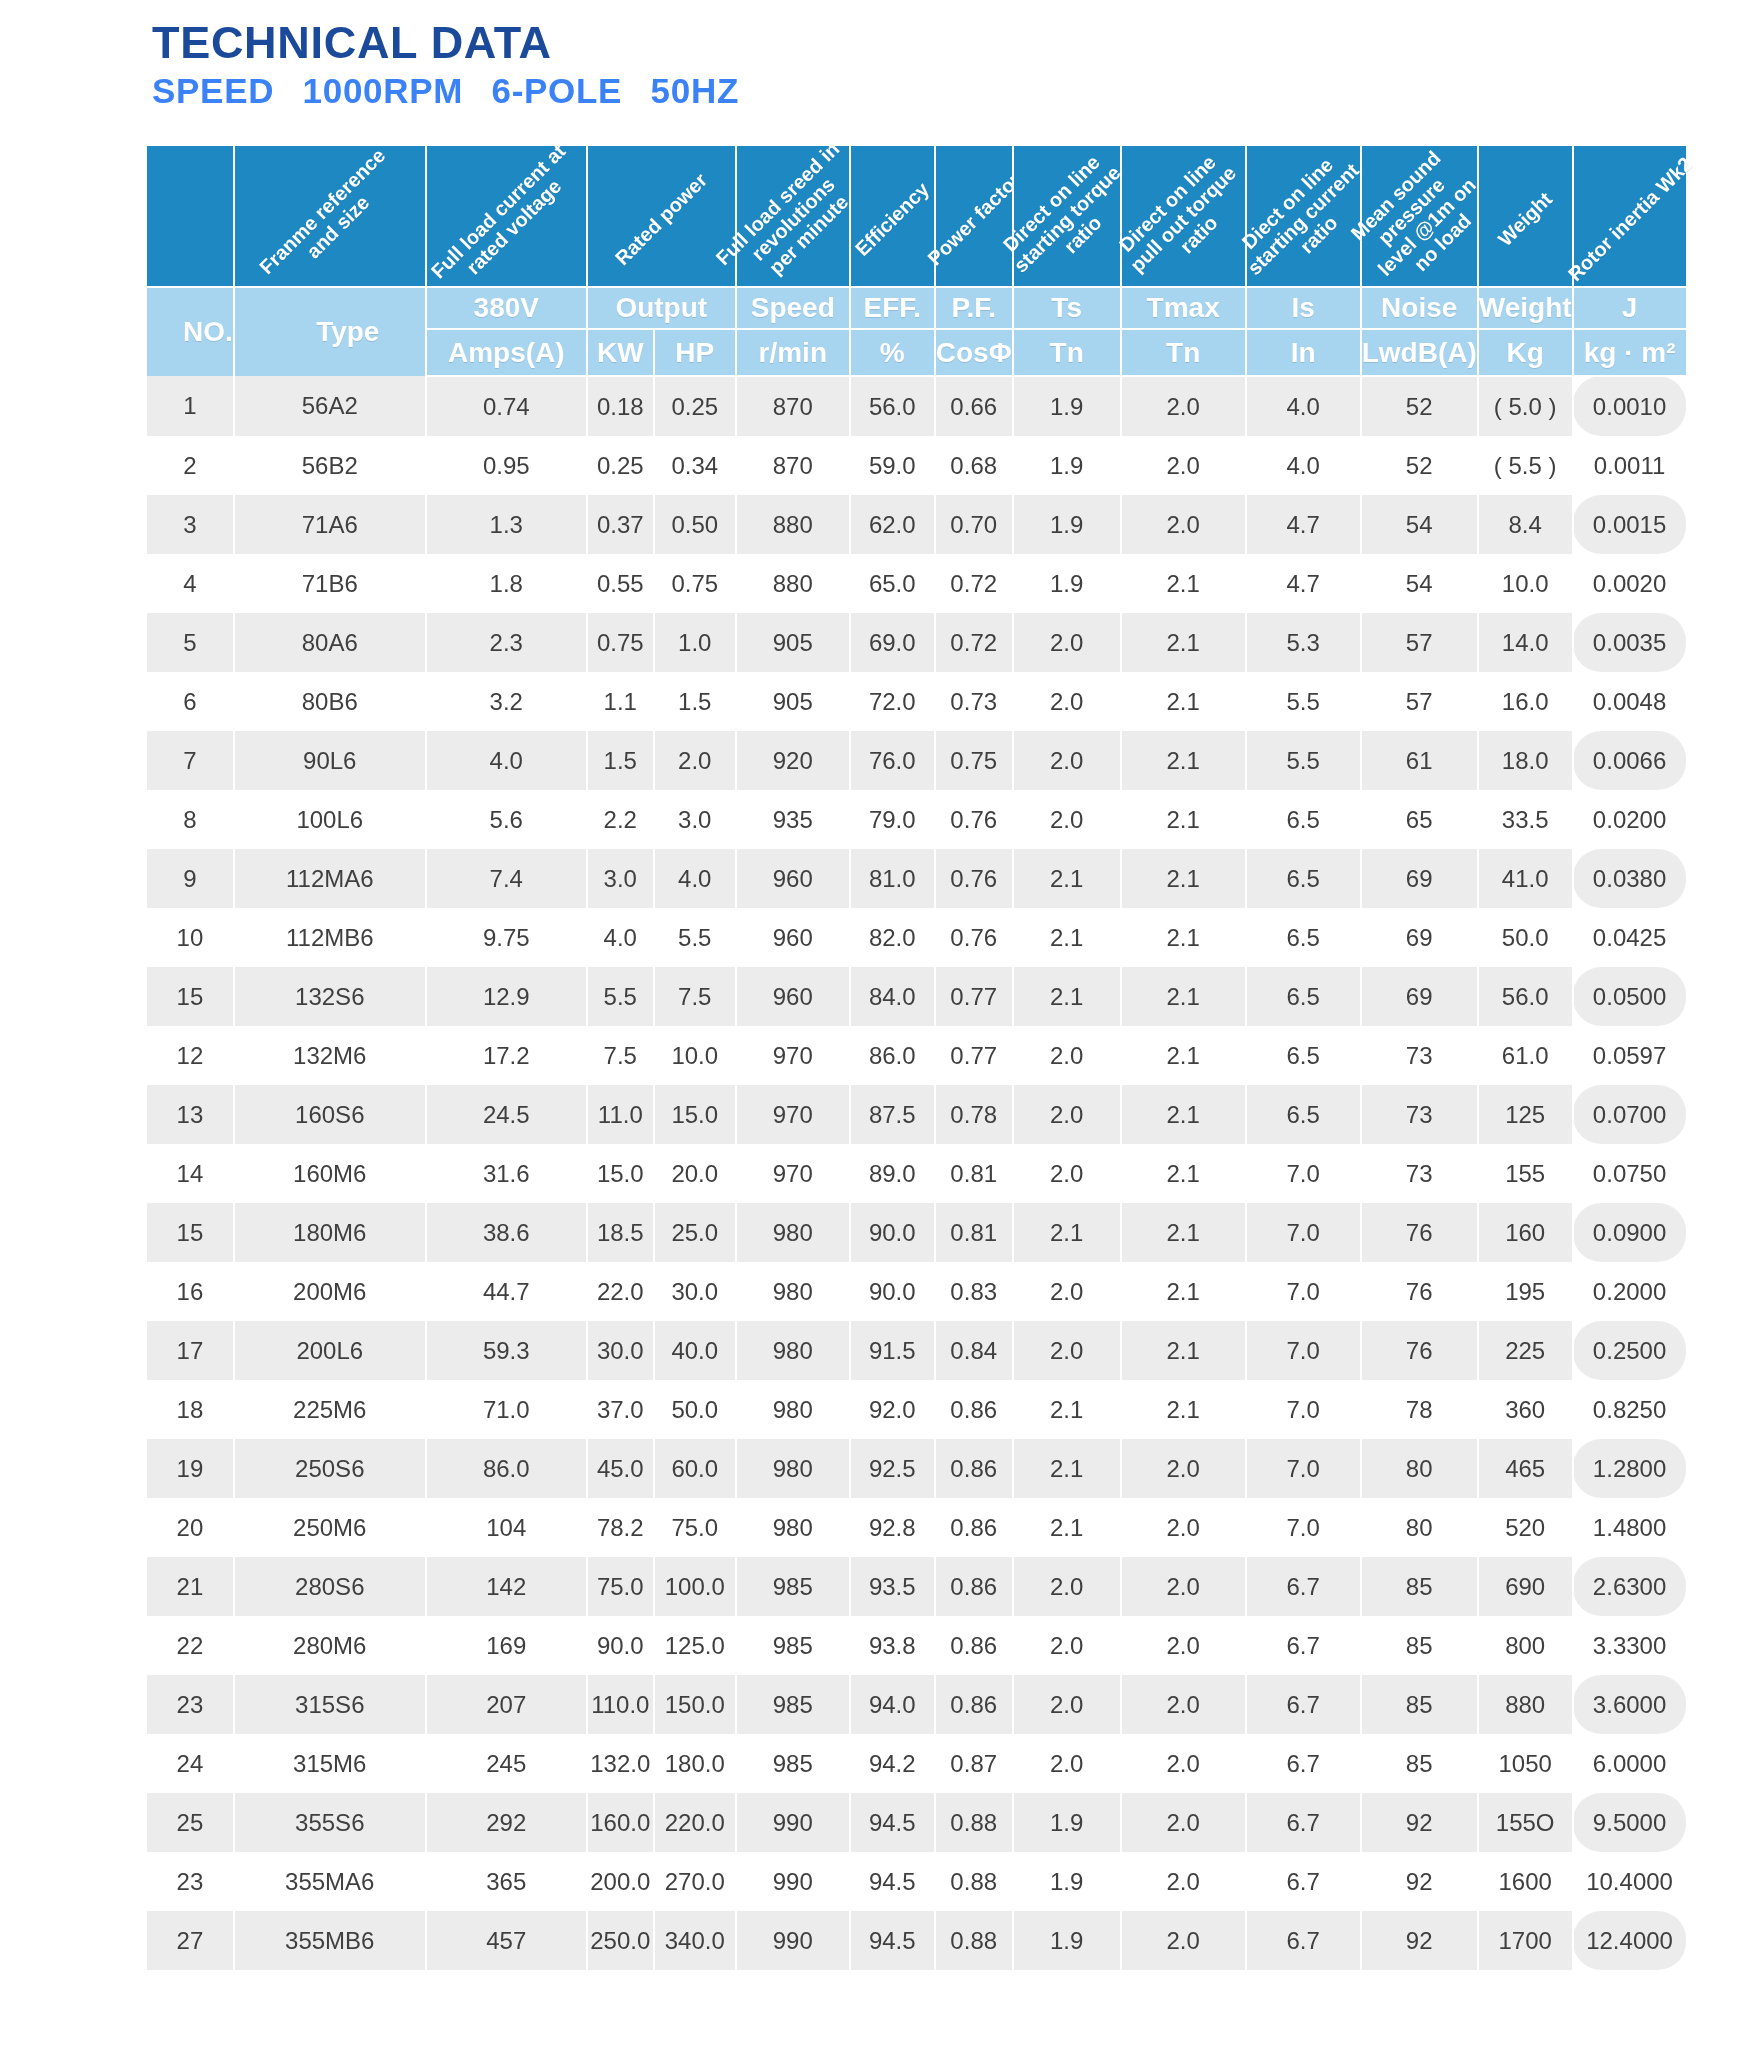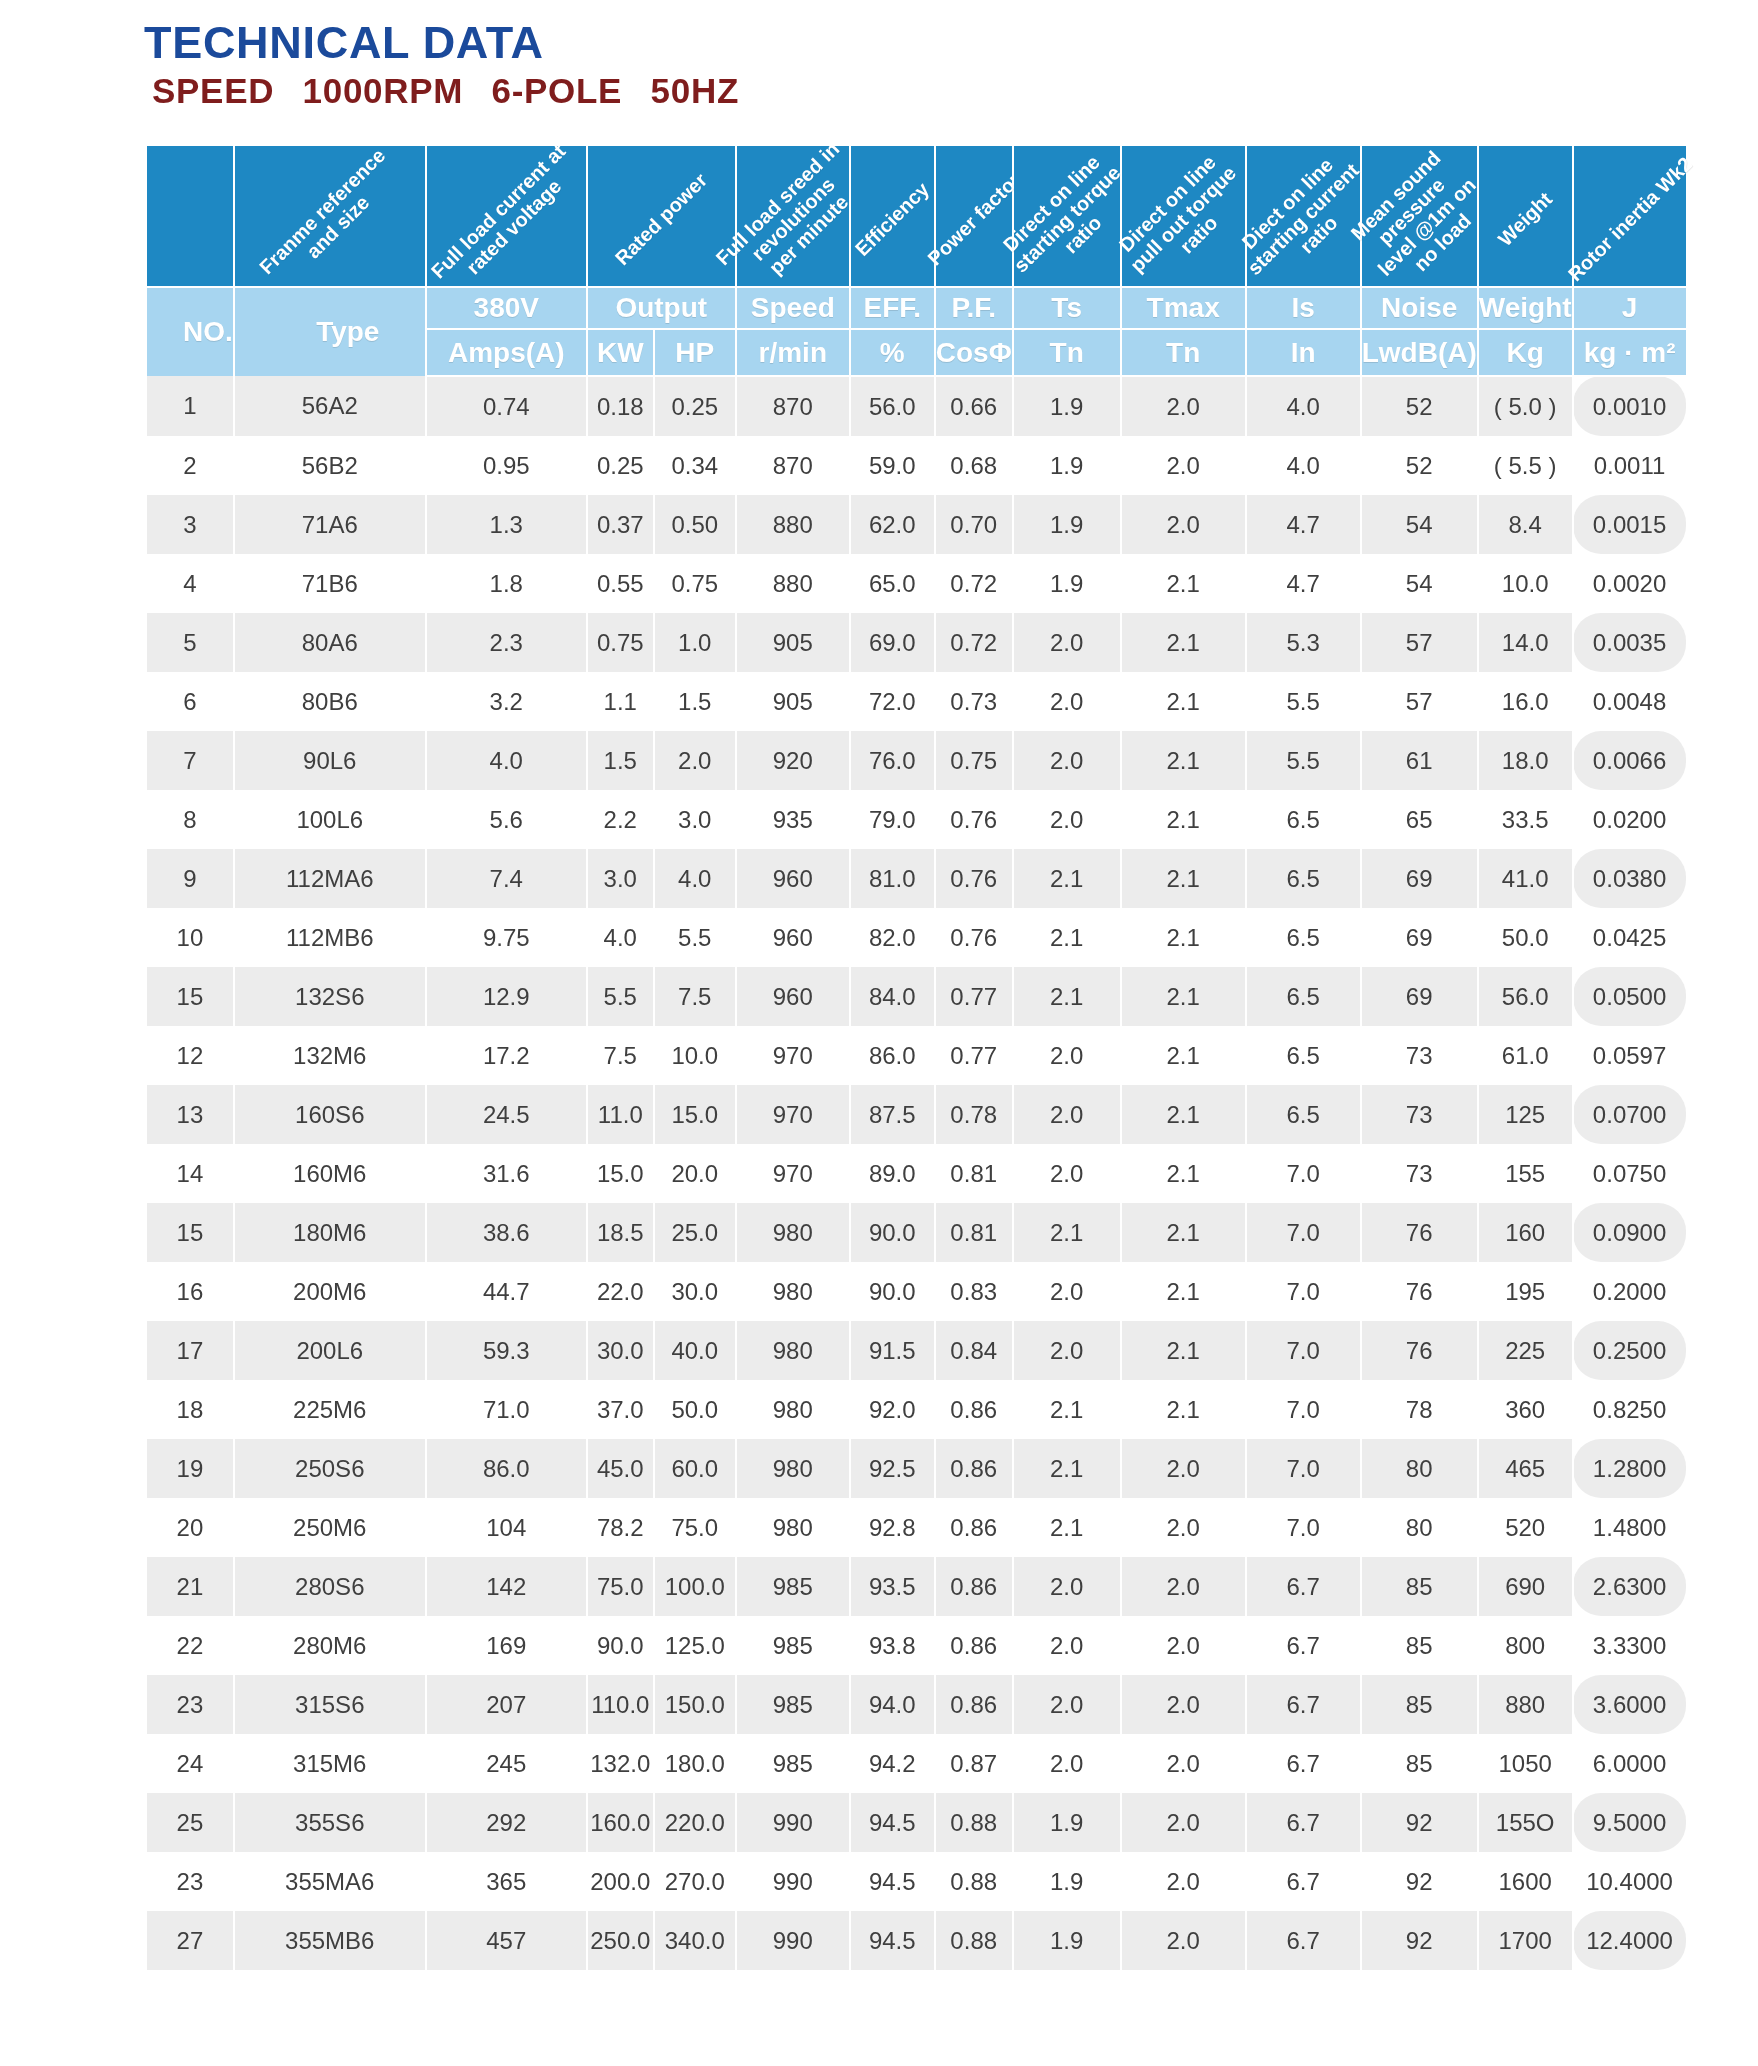--- a/index.html
+++ b/index.html
@@ -1,27 +1,27 @@
 <!DOCTYPE html>
 <html style="font-size:11.2px"><head>
 <meta charset="utf-8">
 <style>
   html,body { margin:0; padding:0; }
   body {
     width:1758px; height:2066px; background:#ffffff; position:relative;
     font-family:"Liberation Sans", sans-serif;
   }
   .page-title {
-    position:absolute; left:144px; top:17px;
+    position:absolute; left:152px; top:17px;
     font-size:45px; font-weight:bold; color:#1b4a9b; letter-spacing:0.7px;
     white-space:nowrap;
   }
   .page-subtitle {
     position:absolute; left:152px; top:71px;
-    font-size:35px; font-weight:bold; color:#7f1d1d;
+    font-size:35px; font-weight:bold; color:#3b82f6;
     word-spacing:18px; letter-spacing:0.7px; white-space:nowrap;
   }
   table.spec {
     position:absolute; left:147px; top:146px;
     border-collapse:collapse; table-layout:fixed;
   }
   th, td { padding:0; margin:0; text-align:center; vertical-align:middle; }
   
   tr.diag-row th {
     background:#1e88c3; height:140px; border-right:2.1px solid #ffffff;

